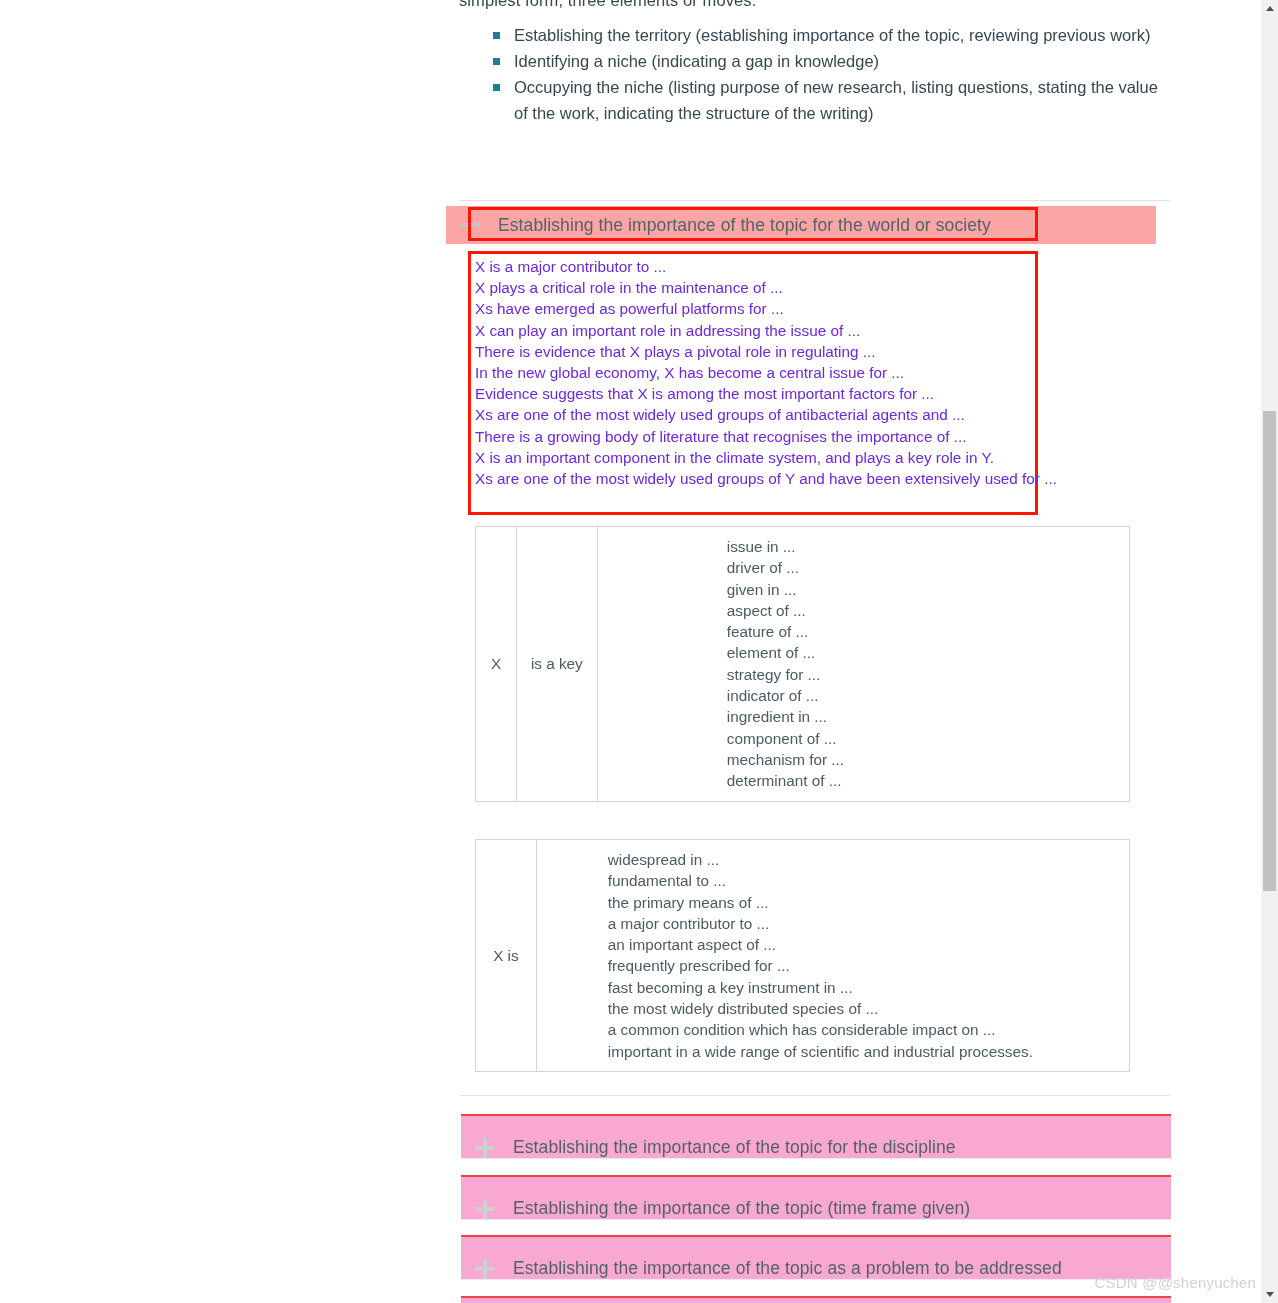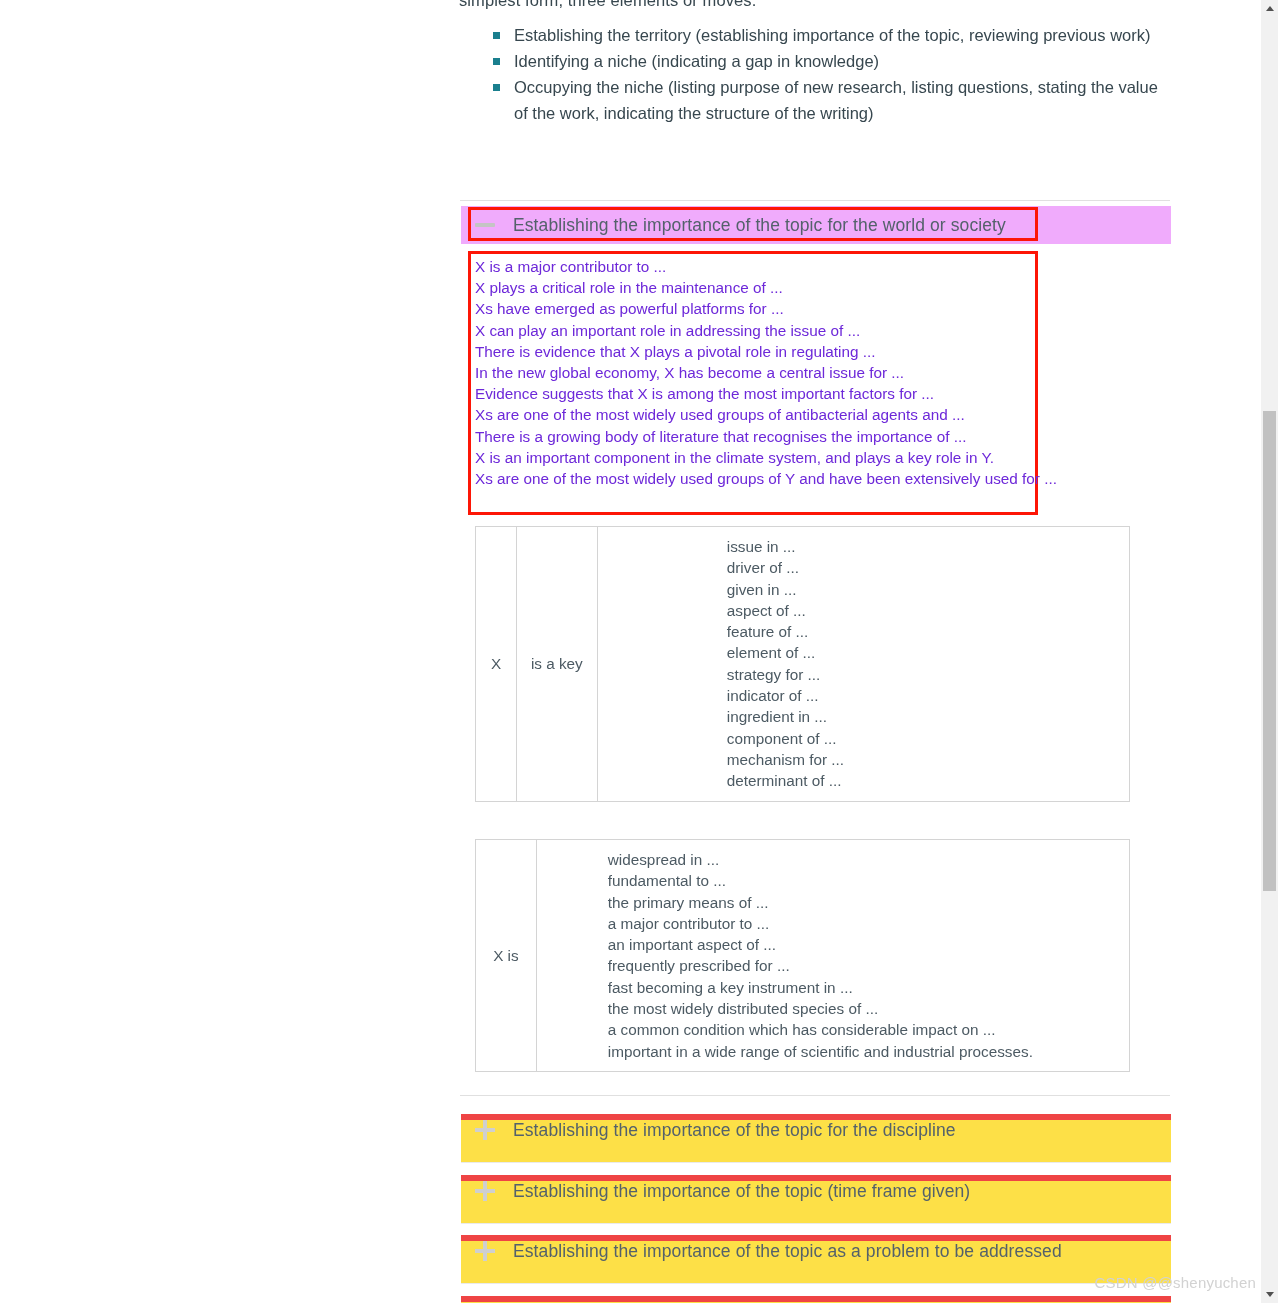--- a/index.html
+++ b/index.html
@@ -74,24 +74,24 @@
     position: absolute;
     left: 460px;
     width: 710px;
     height: 1px;
     background: #e0e0e0;
   }
 
   
   .acc-header {
     position: absolute;
-    left: 461px;
+    left: 446px;
     width: 710px;
     height: 38px;
-    background: #f0abfc;
+    background: #fca5a5;
     display: flex;
     align-items: center;
   }
   .acc-header .minus {
     width: 20px;
     height: 4px;
     background: #c4c4c4;
     margin-left: 14px;
     margin-right: 18px;
     flex: none;
@@ -161,25 +161,25 @@
   #table2 td.c1 { width: 60px; text-align: center; }
   #table2 td.c2 { width: 593px; }
   #table2 td.c2 .cellpad { padding-left: 71px; padding-top: 9px; padding-bottom: 9px; }
 
   
   .acc-collapsed {
     position: absolute;
     left: 461px;
     width: 710px;
     height: 42px;
-    background: #fde047;
-    border-top: 6px solid #ef4444;
+    background: #f9a8d4;
+    border-top: 2px solid #ef4444;
     border-bottom: 1px solid #eaeaea;
     display: flex;
-    align-items: flex-start;
+    align-items: flex-end;
     cursor: pointer;
   }
   .acc-collapsed .plus {
     position: relative;
     width: 20px;
     height: 20px;
     margin-left: 14px;
     margin-right: 18px;
     flex: none;
   }

